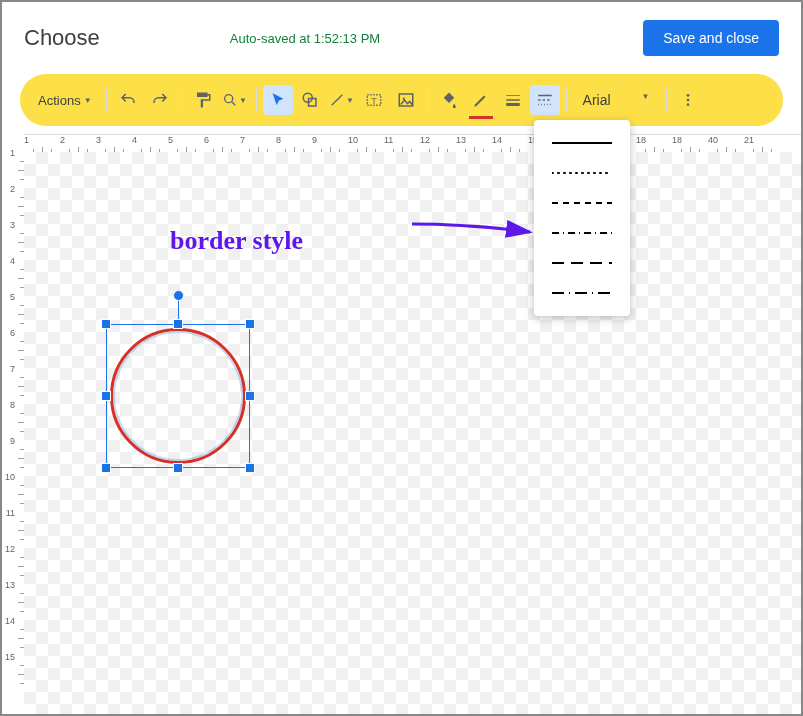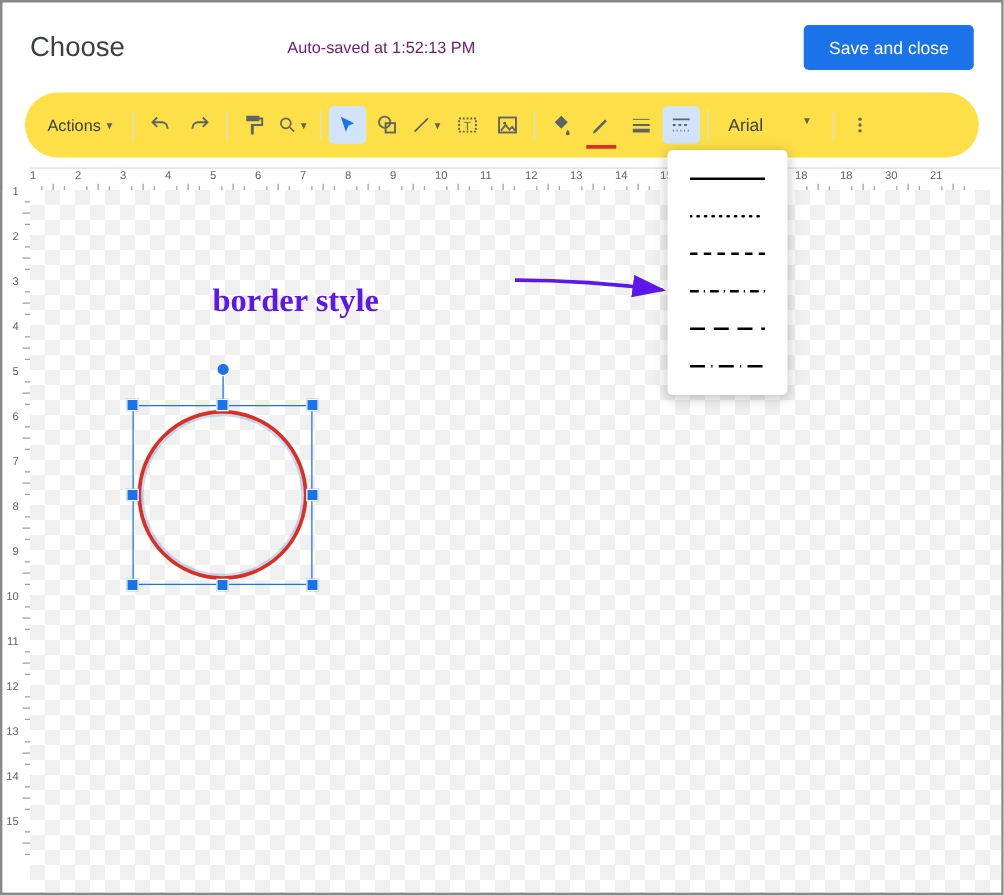--- a/index.html
+++ b/index.html
@@ -1,20 +1,20 @@
 <!DOCTYPE html>
 <html><head>
 <meta charset="utf-8">
 <style>
   html,body{margin:0;padding:0;font-family:Arial,Helvetica,sans-serif;background:#fff;}
   .window{width:803px;height:716px;box-sizing:border-box;border:2px solid #888;position:relative;overflow:hidden;background:#fff;}
   .header{display:flex;align-items:center;justify-content:space-between;padding:18px 22px 18px 22px;}
   .title{font-size:22px;color:#3c4043;}
   .header-mid{flex:1;text-align:left;padding-left:130px;}
-  .saved{font-size:13px;color:#701a75;}
+  .saved{font-size:13px;color:#15803d;}
   .save-btn{background:#1a73e8;color:#fff;border:none;border-radius:4px;font-size:14px;padding:10px 20px;cursor:pointer;font-weight:400;}
   .toolbar{margin:0 18px;background:#fde047;border-radius:26px;height:28px;display:flex;align-items:center;padding:12px 10px;gap:2px;}
   .tbtn{width:30px;height:30px;display:flex;align-items:center;justify-content:center;border-radius:4px;color:#444;cursor:pointer;position:relative;}
   .tbtn.sel{background:#d2e3fc;}
   .tbtn.sel2{background:#d2e3fc;}
   .sep{width:1px;height:24px;background:#dadce0;margin:0 4px;}
   .actions{font-size:13px;color:#3c4043;padding:0 8px;cursor:pointer;display:flex;align-items:center;gap:2px;}
   .caret{font-size:8px;margin-left:1px;color:#5f6368;}
   .font-picker{display:flex;align-items:flex-start;gap:30px;font-size:14px;color:#3c4043;padding:0 10px;cursor:pointer;}
   .workspace{position:absolute;left:0;right:0;top:132px;bottom:0;}
@@ -309,21 +309,21 @@
           <span class="tk" style="left:18px;height:6px"></span>
           <span class="tk" style="left:27px;height:4px"></span>
         </div>
         <div class="tickbox" style="left: 648px;">
           <span class="num">18</span>
           <span class="tk" style="left:9px;height:4px"></span>
           <span class="tk" style="left:18px;height:6px"></span>
           <span class="tk" style="left:27px;height:4px"></span>
         </div>
         <div class="tickbox" style="left: 684px;">
-          <span class="num">30</span>
+          <span class="num">40</span>
           <span class="tk" style="left:9px;height:4px"></span>
           <span class="tk" style="left:18px;height:6px"></span>
           <span class="tk" style="left:27px;height:4px"></span>
         </div>
         <div class="tickbox" style="left: 720px;">
           <span class="num">21</span>
           <span class="tk" style="left:9px;height:4px"></span>
           <span class="tk" style="left:18px;height:6px"></span>
           <span class="tk" style="left:27px;height:4px"></span>
         </div>

